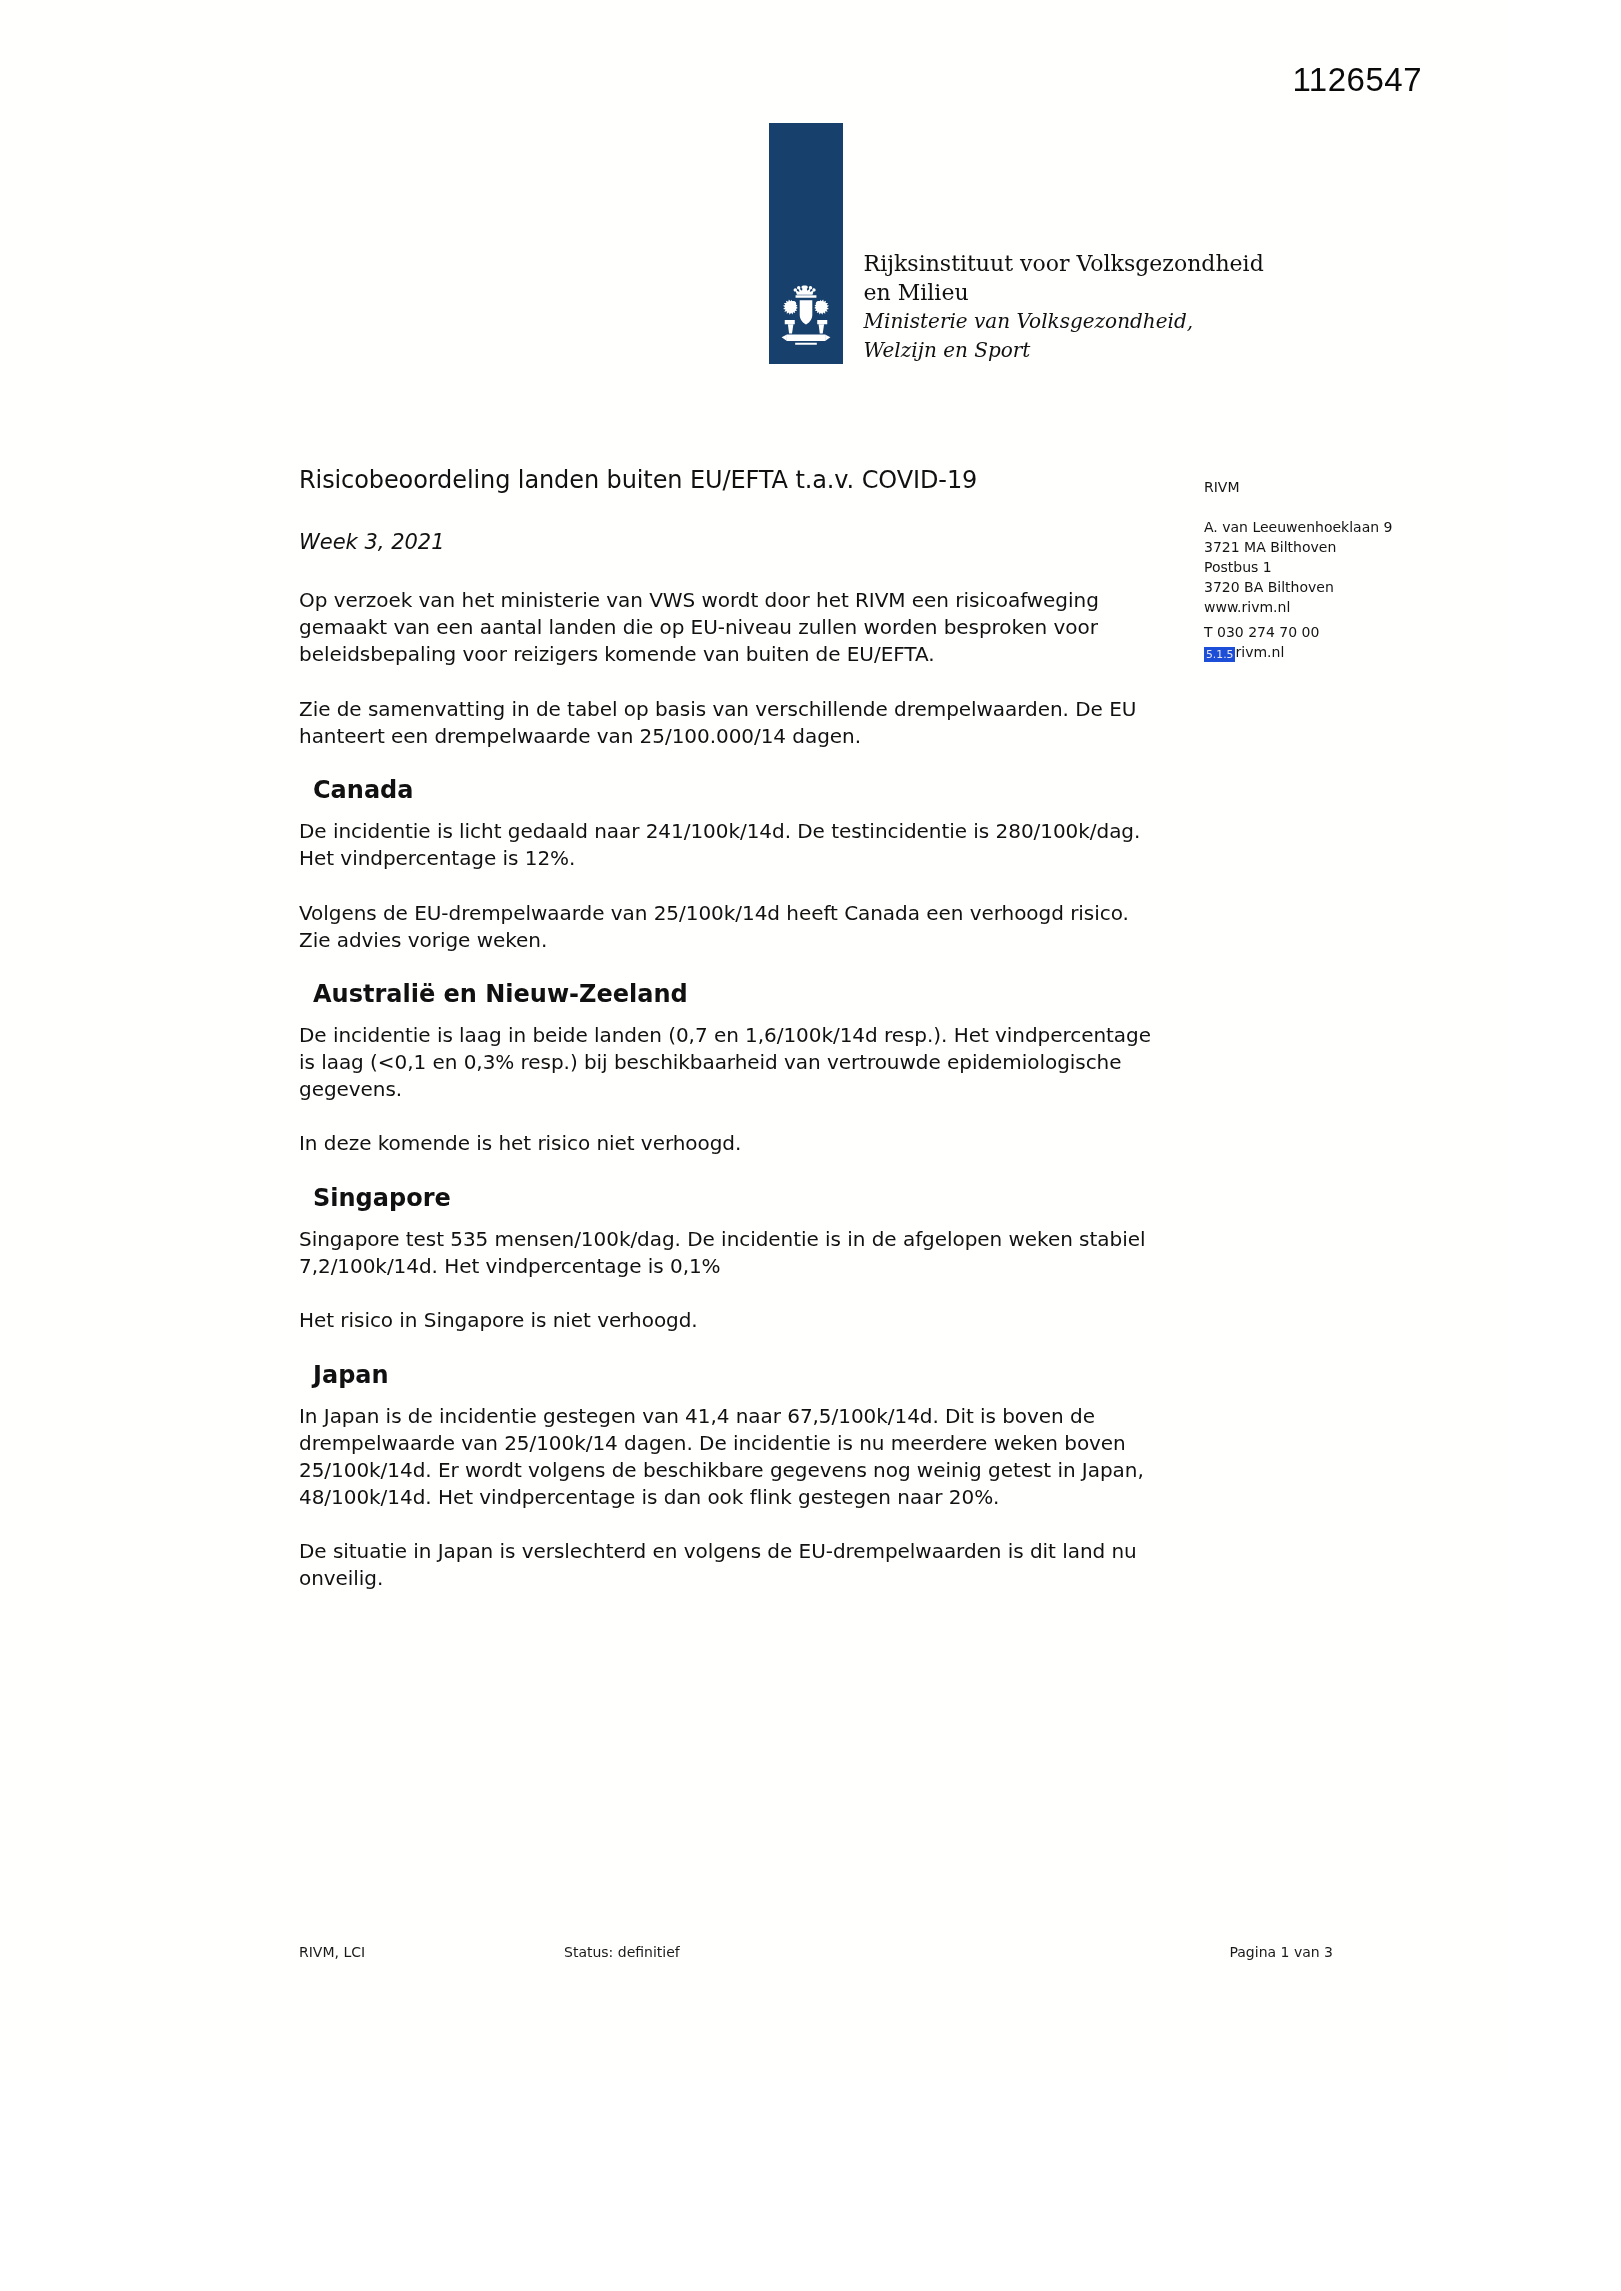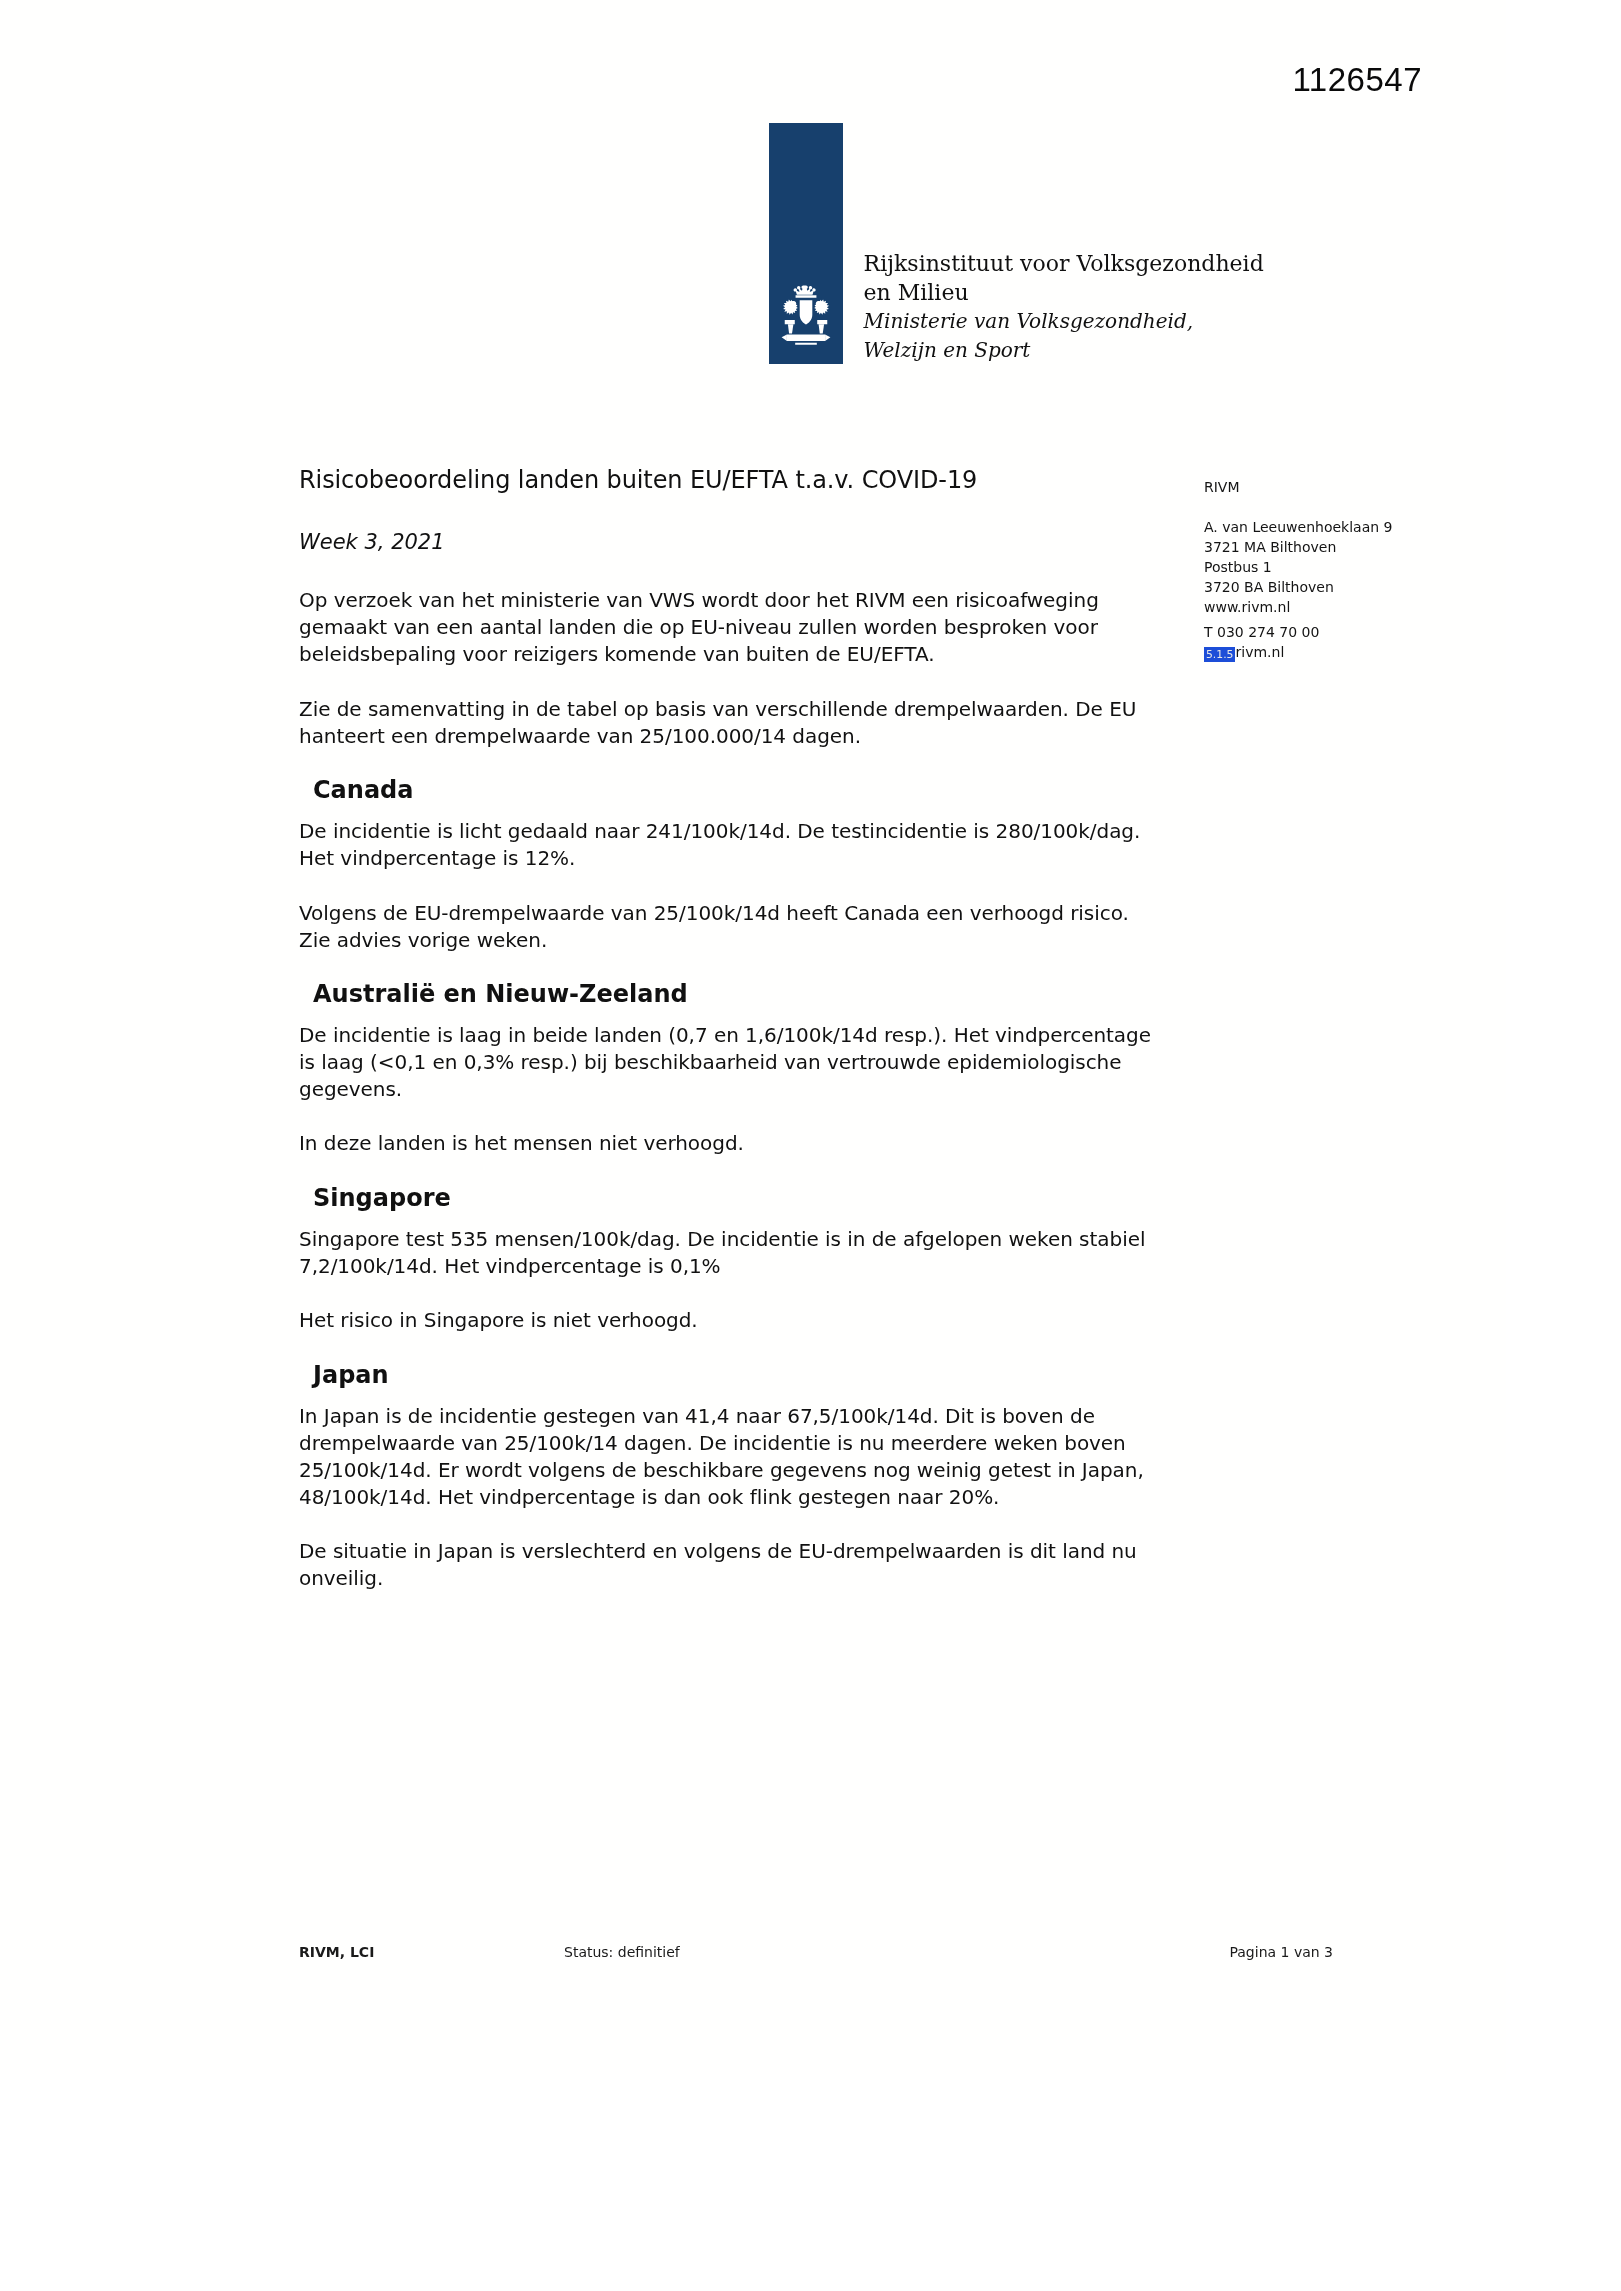--- a/index.html
+++ b/index.html
@@ -155,21 +155,21 @@
   .footer {
     position: absolute;
     left: 299px;
     top: 1944px;
     width: 1034px;
     display: flex;
     font-family: "DejaVu Sans", sans-serif;
     font-size: 14px;
     color: #1a1a1a;
   }
-  .footer .f-left { width: 265px; font-weight: bold; }
+  .footer .f-left { width: 265px; }
   .footer .f-mid  { flex: 1 1 auto; }
   .footer .f-right{ text-align: right; white-space: nowrap; }
 </style>
 </head>
 <body>
 
 <div class="page">
 
   <div class="doc-id">1126547</div>
 
@@ -226,21 +226,21 @@
 
     <p>Op verzoek van het ministerie van VWS wordt door het RIVM een risicoafweging gemaakt van een aantal landen die op EU-niveau zullen worden besproken voor beleidsbepaling voor reizigers komende van buiten de EU/EFTA.</p>
     <p>Zie de samenvatting in de tabel op basis van verschillende drempelwaarden. De EU hanteert een drempelwaarde van 25/100.000/14 dagen.</p>
 
     <h3>Canada</h3>
     <p>De incidentie is licht gedaald naar 241/100k/14d. De testincidentie is 280/100k/dag. Het vindpercentage is 12%.</p>
     <p>Volgens de EU-drempelwaarde van 25/100k/14d heeft Canada een verhoogd risico. Zie advies vorige weken.</p>
 
     <h3>Australië en Nieuw-Zeeland</h3>
     <p>De incidentie is laag in beide landen (0,7 en 1,6/100k/14d resp.). Het vindpercentage is laag (&lt;0,1 en 0,3% resp.) bij beschikbaarheid van vertrouwde epidemiologische gegevens.</p>
-    <p>In deze landen is het mensen niet verhoogd.</p>
+    <p>In deze komende is het risico niet verhoogd.</p>
 
     <h3>Singapore</h3>
     <p>Singapore test 535 mensen/100k/dag. De incidentie is in de afgelopen weken stabiel 7,2/100k/14d. Het vindpercentage is 0,1%</p>
     <p>Het risico in Singapore is niet verhoogd.</p>
 
     <h3>Japan</h3>
     <p>In Japan is de incidentie gestegen van 41,4 naar 67,5/100k/14d. Dit is boven de drempelwaarde van 25/100k/14 dagen. De incidentie is nu meerdere weken boven 25/100k/14d. Er wordt volgens de beschikbare gegevens nog weinig getest in Japan, 48/100k/14d. Het vindpercentage is dan ook flink gestegen naar 20%.</p>
     <p>De situatie in Japan is verslechterd en volgens de EU-drempelwaarden is dit land nu onveilig.</p>
   </div>
 

